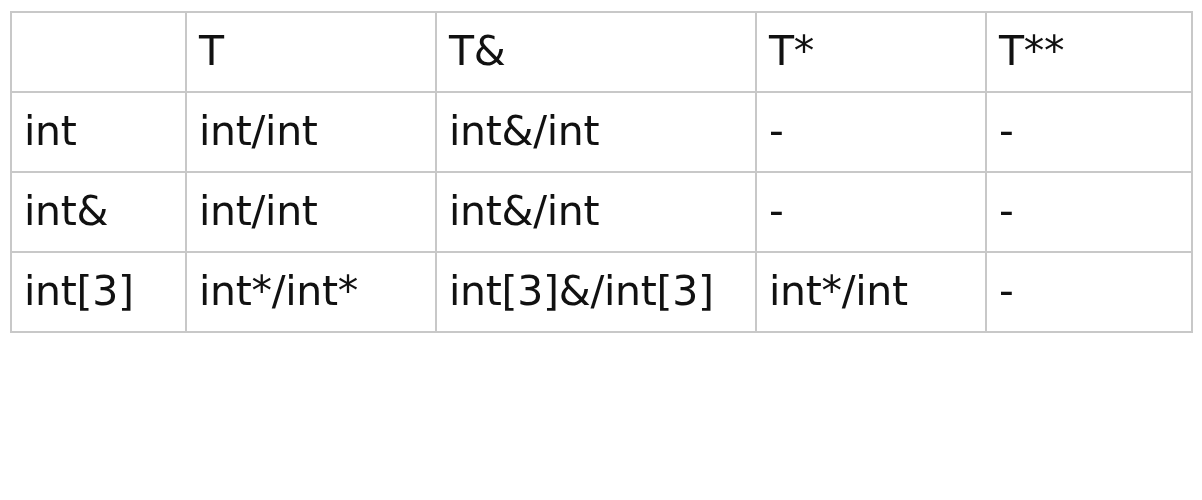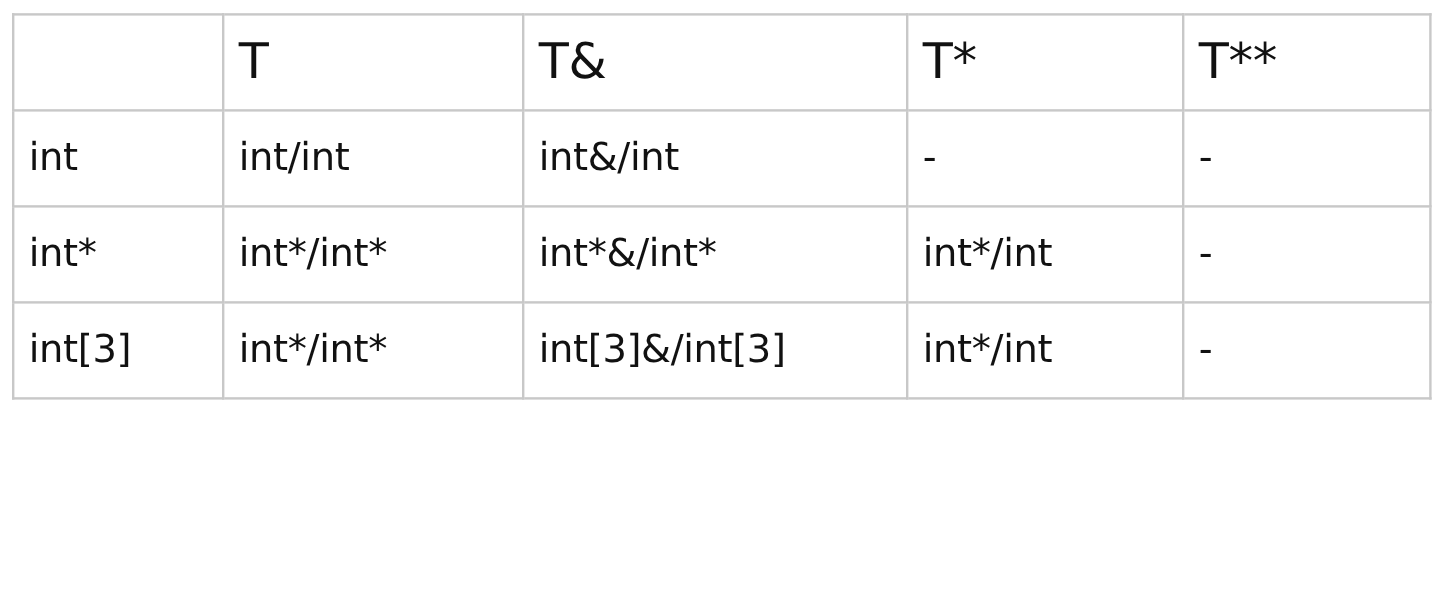--- a/index.html
+++ b/index.html
@@ -33,21 +33,21 @@
 
   table.type-table th,
   table.type-table td {
     border: 2px solid #c8c8c8;
     height: 78px;
     padding: 0 0 0 12px;
     margin: 0;
     text-align: left;
     vertical-align: middle;
     font-weight: normal;
-    font-size: 32px;
+    font-size: 41px;
     line-height: 1.05;
     color: #111111;
     white-space: nowrap;
     overflow: visible;
     letter-spacing: -0.3px;
   }
   table.type-table th {
     font-size: 41px;
   }
   .corner-cell {
@@ -77,24 +77,24 @@
     </thead>
     <tbody>
       <tr>
         <td>int</td>
         <td>int/int</td>
         <td>int&amp;/int</td>
         <td>-</td>
         <td>-</td>
       </tr>
       <tr>
-        <td>int*</td>
-        <td>int*/int*</td>
-        <td>int*&amp;/int*</td>
-        <td>int*/int</td>
+        <td>int&amp;</td>
+        <td>int/int</td>
+        <td>int&amp;/int</td>
+        <td>-</td>
         <td>-</td>
       </tr>
       <tr>
         <td>int[3]</td>
         <td>int*/int*</td>
         <td>int[3]&amp;/int[3]</td>
         <td>int*/int</td>
         <td>-</td>
       </tr>
     </tbody>

